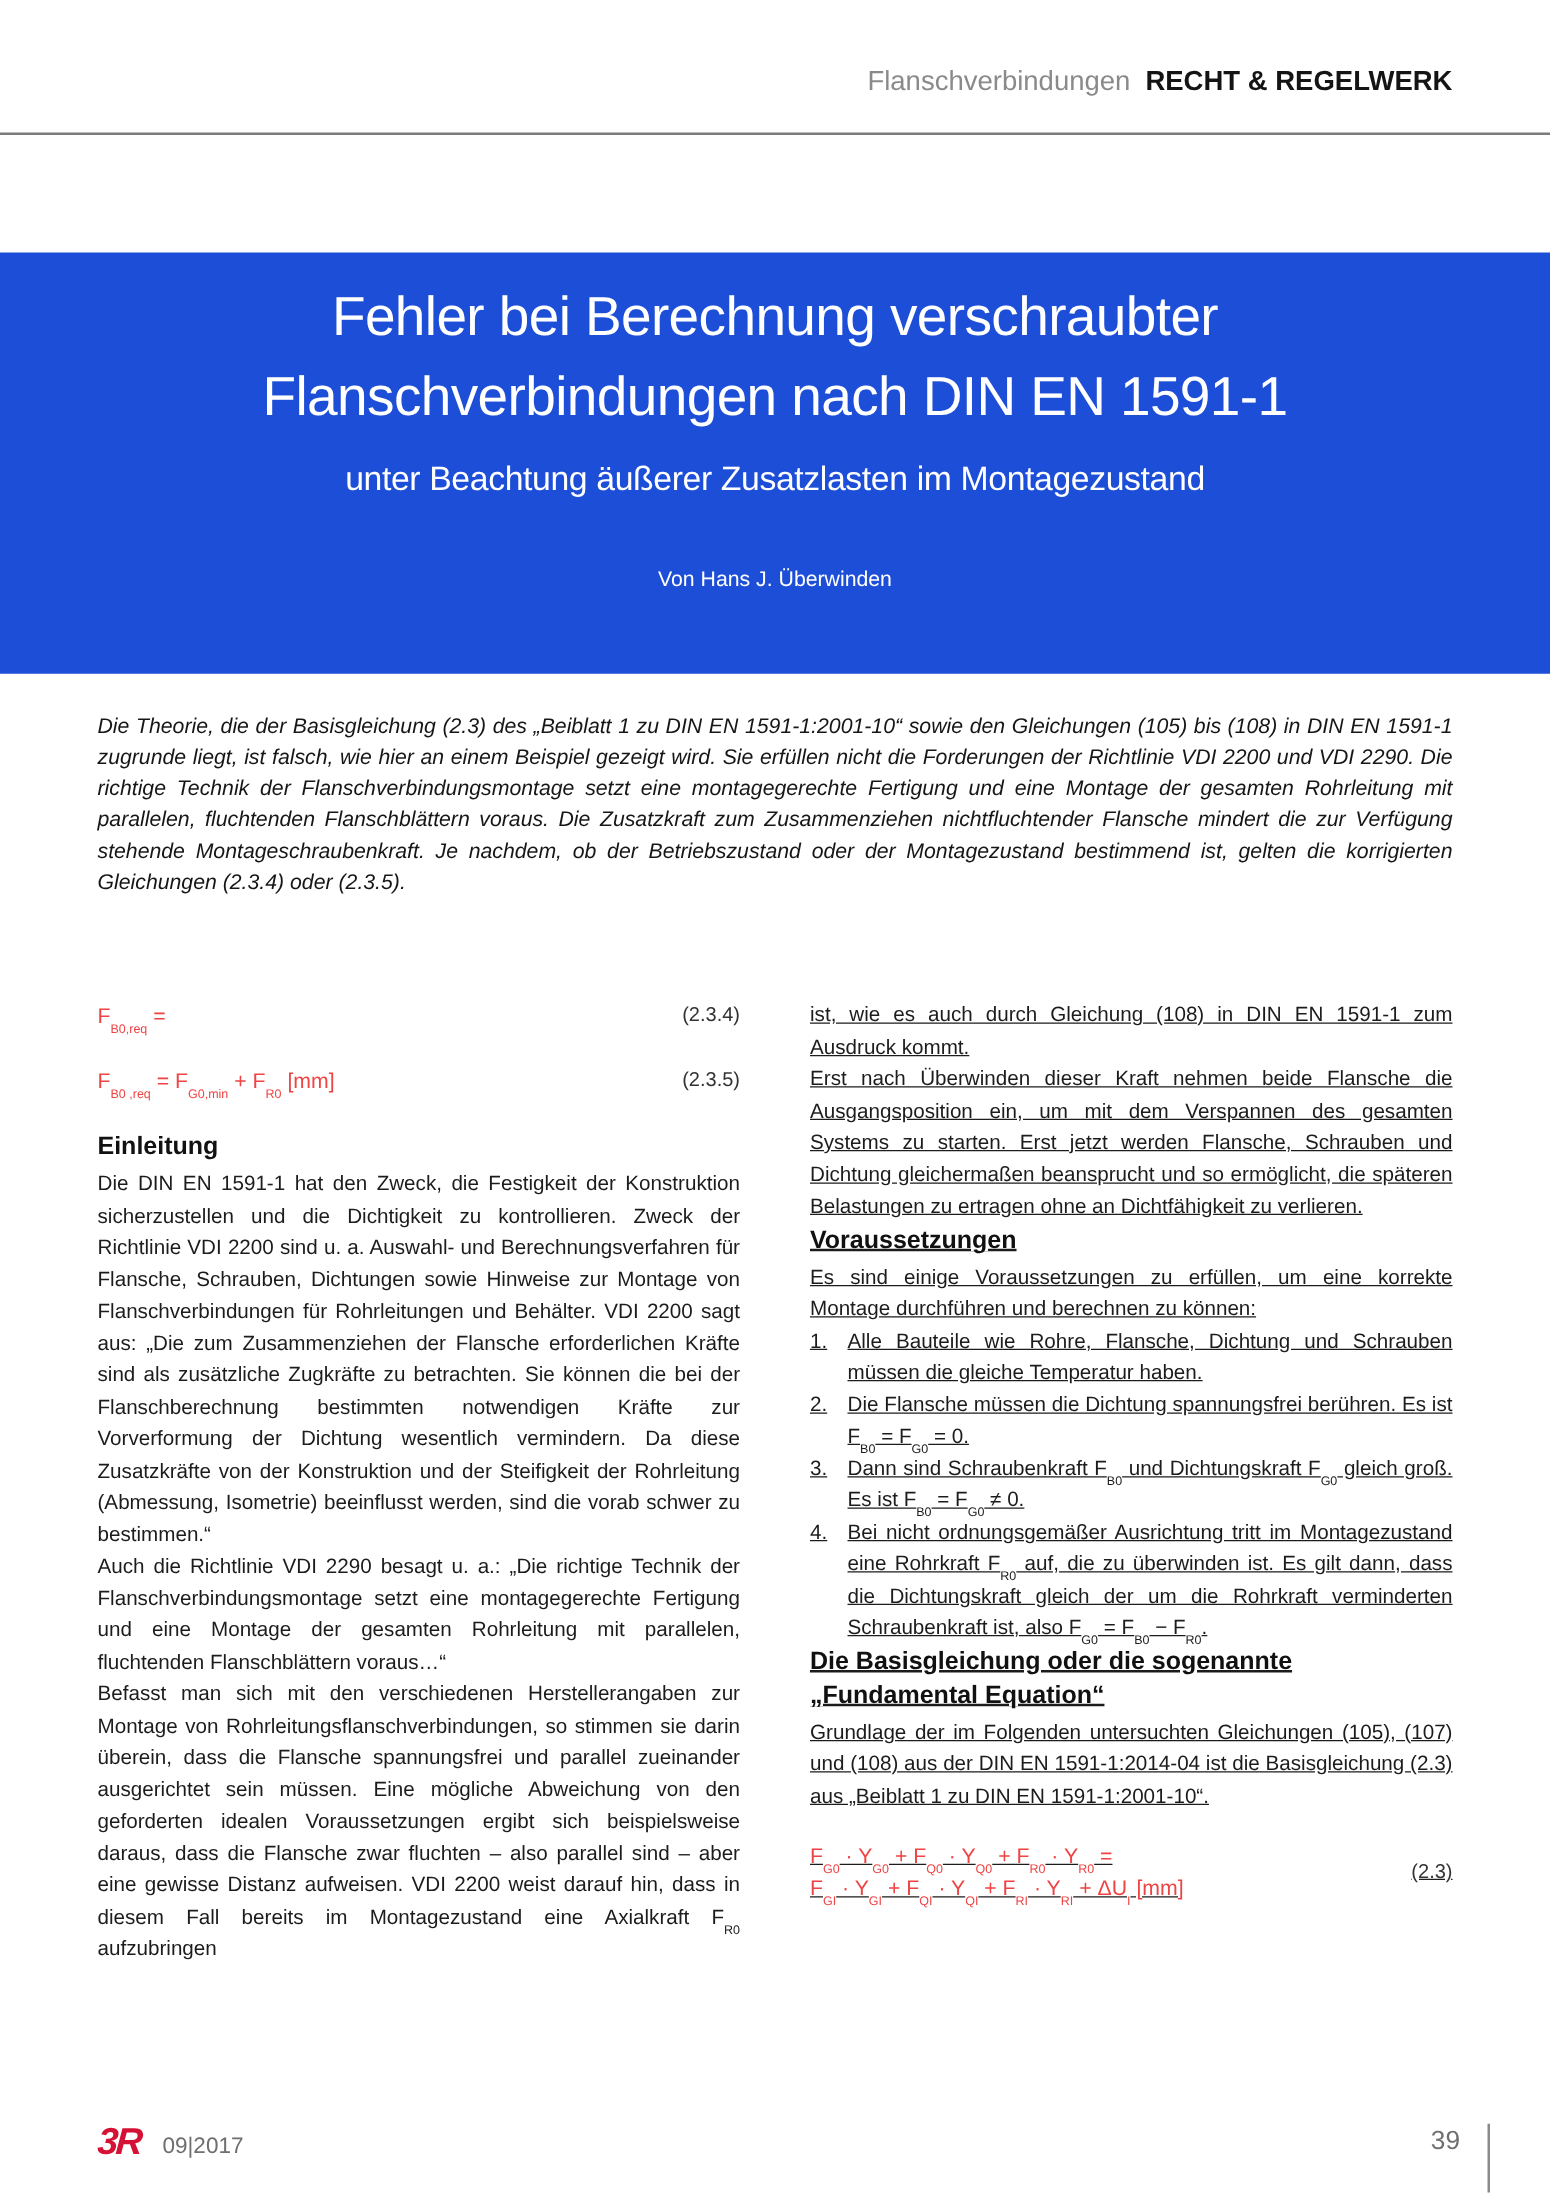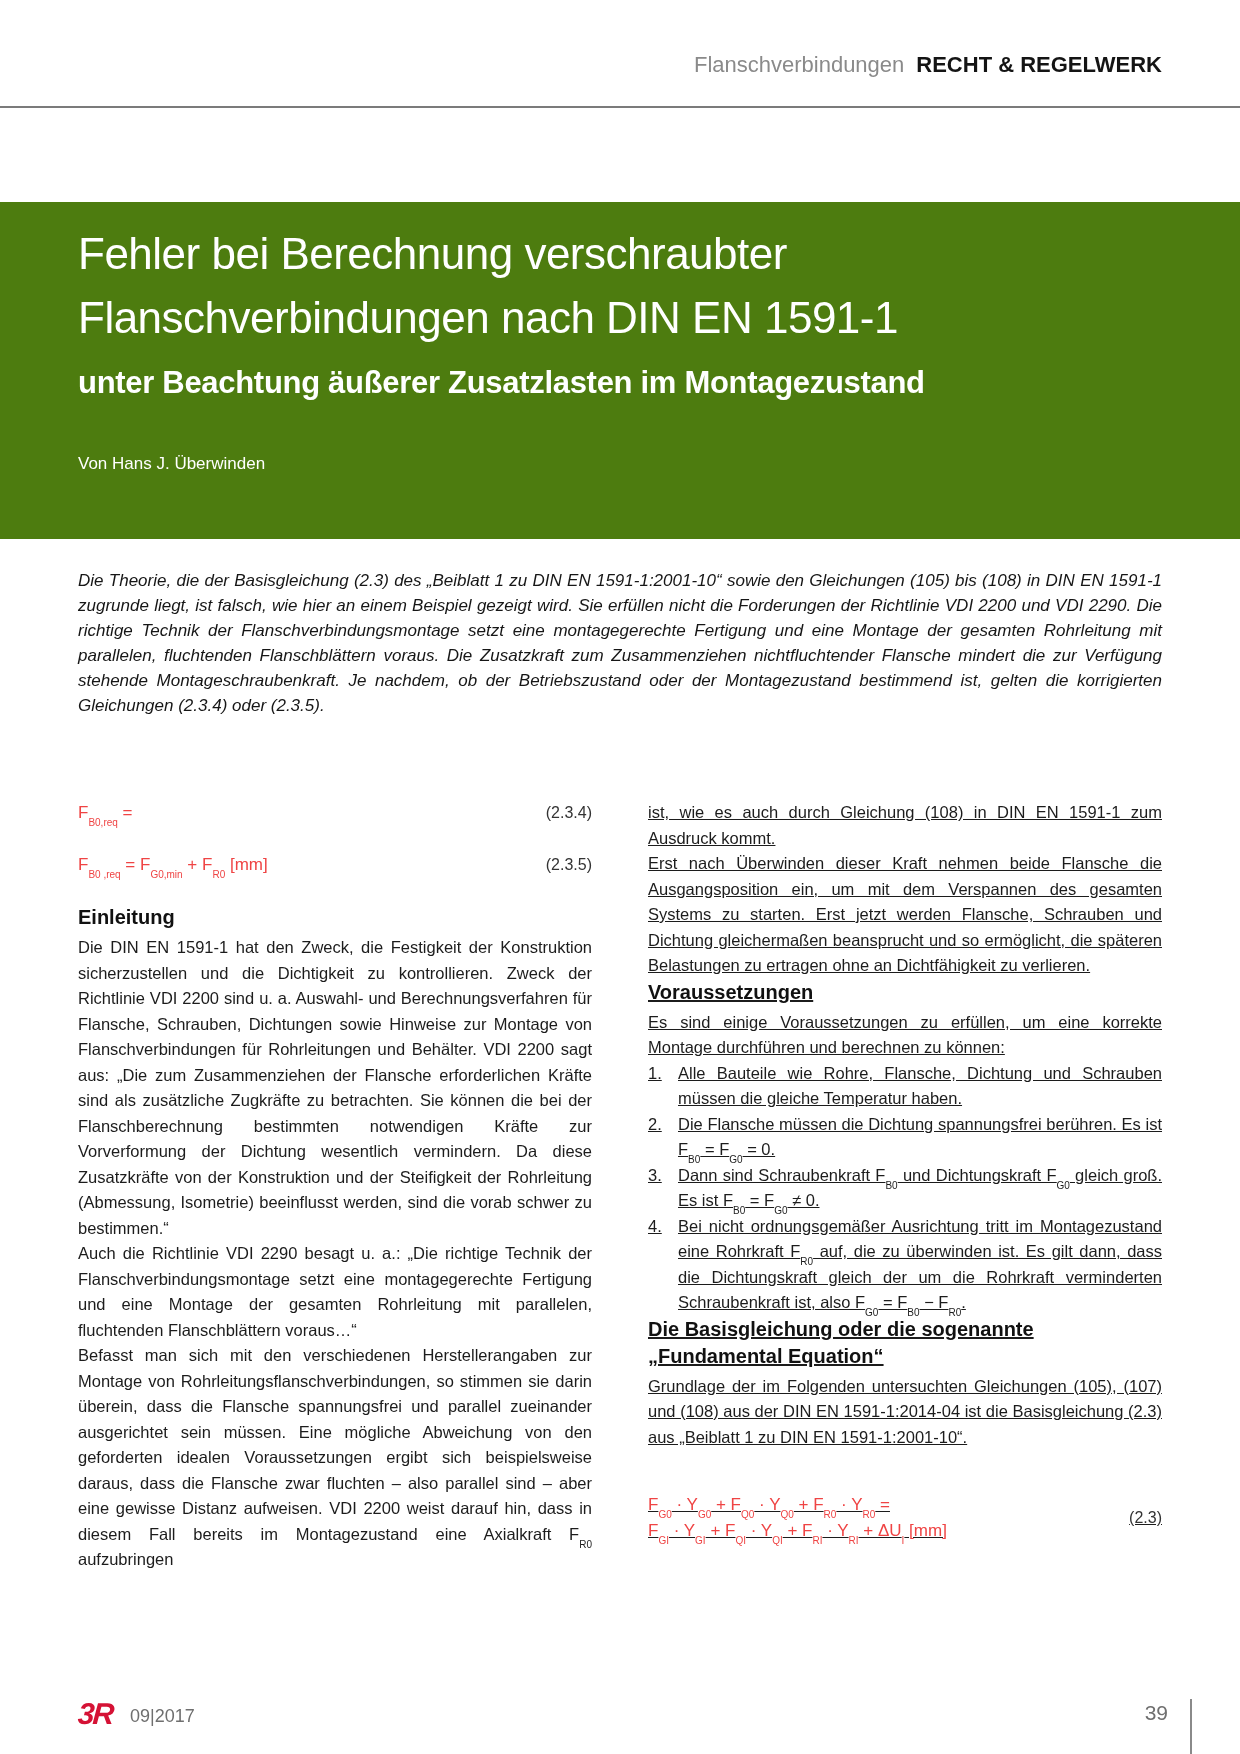--- a/index.html
+++ b/index.html
@@ -8,25 +8,25 @@
     font-family:"Liberation Sans",sans-serif;color:#1c1c1c;overflow:hidden;
     -webkit-font-smoothing:antialiased;
   }
   
   .page-header{position:absolute;top:52px;right:78px;font-size:22px;white-space:nowrap;}
   .page-header .section{color:#8a8a8a;font-weight:400;}
   .page-header .category{color:#141414;font-weight:700;margin-left:12px;}
   .header-rule{position:absolute;top:106px;left:0;width:1240px;height:2px;background:#7b7b7b;}
   
   .title-block{
-    position:absolute;top:202px;left:0;width:1240px;height:337px;background:#4d7c0f;
-    color:#ffffff;box-sizing:border-box;padding:20px 78px 0 78px;
+    position:absolute;top:202px;left:0;width:1240px;height:337px;background:#1d4ed8;
+    color:#ffffff;box-sizing:border-box;padding:20px 78px 0 78px;text-align:center;
   }
   .title-line{font-size:44px;line-height:64px;font-weight:400;letter-spacing:-0.5px;}
-  .subtitle{font-size:31px;line-height:38px;font-weight:700;margin-top:14px;letter-spacing:-0.3px;}
+  .subtitle{font-size:27px;line-height:38px;font-weight:400;margin-top:14px;letter-spacing:-0.3px;}
   .author{font-size:17px;margin-top:52px;font-weight:400;}
   
   .abstract{
     position:absolute;top:568px;left:78px;width:1084px;
     font-style:italic;font-size:17px;line-height:25px;text-align:justify;color:#161616;
   }
   
   .col-left{position:absolute;top:800px;left:78px;width:514px;}
   .col-right{position:absolute;top:800px;left:648px;width:514px;text-decoration:underline;}
   
@@ -110,21 +110,21 @@
     <div class="list-row">
       <div class="list-num">4.</div>
       <div class="list-text">Bei nicht ordnungsgemäßer Ausrichtung tritt im Montagezustand eine Rohrkraft F<sub>R0</sub> auf, die zu überwinden ist. Es gilt dann, dass die Dichtungskraft gleich der um die Rohrkraft verminderten Schraubenkraft ist, also F<sub>G0</sub> = F<sub>B0</sub> − F<sub>R0</sub>.</div>
     </div>
   </div>
   <div class="h1 spaced">
     <div>Die Basisgleichung oder die sogenannte</div>
     <div>„Fundamental Equation“</div>
   </div>
   <p class="body-p">Grundlage der im Folgenden untersuchten Gleichungen (105), (107) und (108) aus der DIN EN 1591-1:2014-04 ist die Basisgleichung (2.3) aus „Beiblatt 1 zu DIN EN 1591-1:2001-10“.</p>
-  <div class="eq-row" style="margin-top:42px;">
+  <div class="eq-row" style="margin-top:22px;">
     <div class="eq-formula">
       <div>F<sub>G0</sub> · Y<sub>G0</sub> + F<sub>Q0</sub> · Y<sub>Q0</sub> + F<sub>R0</sub> · Y<sub>R0</sub> =</div>
       <div>F<sub>GI</sub> · Y<sub>GI</sub> + F<sub>QI</sub> · Y<sub>QI</sub> + F<sub>RI</sub> · Y<sub>RI</sub> + ΔU<sub>I</sub> [mm]</div>
     </div>
     <div class="eq-number">(2.3)</div>
   </div>
 </div>
 
 <div class="footer-logo">3R</div>
 <div class="footer-issue">09|2017</div>

